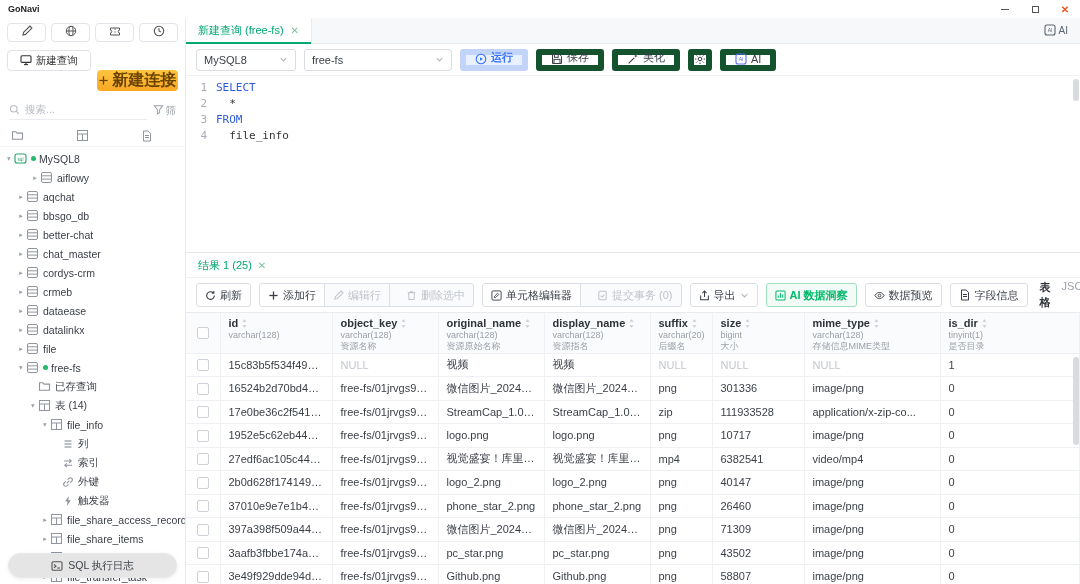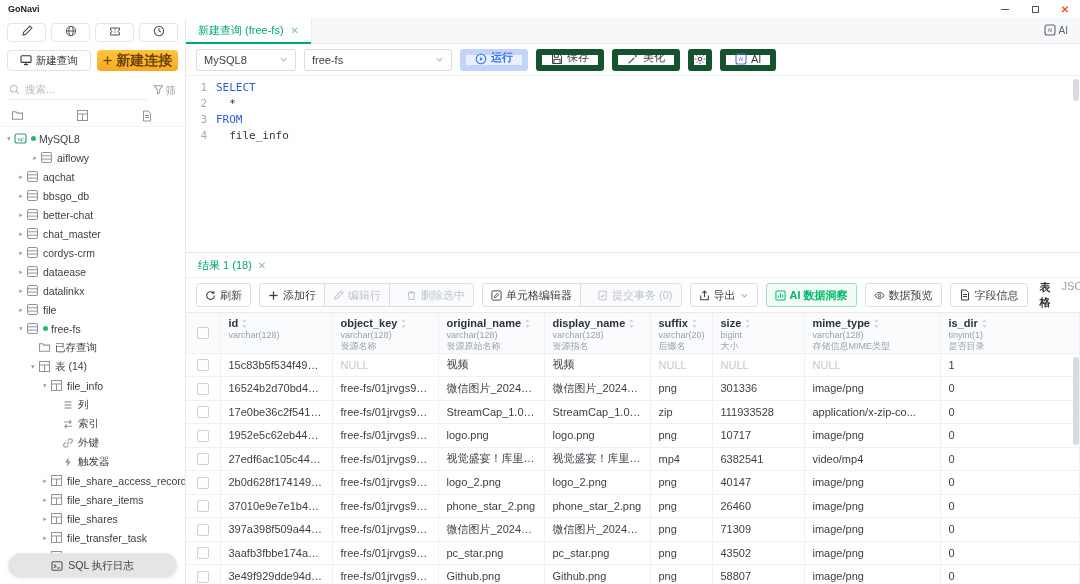--- a/index.html
+++ b/index.html
@@ -17,21 +17,21 @@
   .win-btn.close { color:#f4511e; font-size:10px; font-weight:bold; }
 
   .content { flex:1; display:flex; min-height:0; }
 
   
   .sidebar { width:186px; flex:none; border-right:1px solid #e8eaed; display:flex; flex-direction:column; position:relative; background:#fff; }
   .side-toolbar { display:flex; gap:5px; padding:5px 7px 4px; }
   .sbtn { flex:1; height:19px; border:1px solid #e3e5ea; border-radius:4px; background:#fff; display:flex; align-items:center; justify-content:center; color:#555; cursor:pointer; }
   .action-row { display:flex; gap:6px; padding:4px 7px; }
   .new-query-btn { flex:1; height:21px; border:1px solid #e0e2e8; border-radius:4px; background:#fff; font-size:10.5px; color:#333; display:flex; align-items:center; justify-content:center; gap:4px; cursor:pointer; }
-  .new-conn-btn { flex:1; height:21px; border:none; border-radius:4px; background:linear-gradient(180deg,#fdc53e,#f9a825); font-size:14px; color:#6b4300; font-weight:bold; display:flex; align-items:center; justify-content:center; gap:3px; cursor:pointer; }
+  .new-conn-btn { flex:1; height:21px; border:none; border-radius:4px; background:linear-gradient(180deg,#fdc53e,#f9a825); font-size:16px; color:#6b4300; font-weight:bold; display:flex; align-items:center; justify-content:center; gap:3px; cursor:pointer;margin-top:20px; }
   .search-row { display:flex; align-items:center; gap:6px; padding:6px 9px 4px; }
   .search-input { flex:1; height:19px; display:flex; align-items:center; gap:5px; border-bottom:1px solid #ececf0; color:#b7bbc2; font-size:10.5px; cursor:text; }
   .filter-btn { display:flex; align-items:center; gap:2px; color:#9aa0a8; font-size:10.5px; cursor:pointer; }
   .tree-toolbar { display:flex; justify-content:space-between; align-items:center; padding:5px 32px 4px 11px; color:#8f959e; border-bottom:1px solid #f3f4f6; }
   .tt-icon { cursor:pointer; display:flex; }
 
   .tree { flex:1; overflow:hidden; padding-top:2px; font-size:10.5px; padding-bottom:34px; }
   .tree-item { height:19px; display:flex; align-items:center; white-space:nowrap; cursor:pointer; }
   .arrow { width:10px; flex:none; font-size:7px; color:#9aa0a8; text-align:center; display:inline-block; }
   .arrow.down { transform:rotate(90deg); }
@@ -275,20 +275,31 @@
           </div>
           <div class="tree-item" style="padding-left: 16px;">
             <span class="arrow">▸</span>
             <span class="ticon">
               <svg width="13" height="13" viewBox="0 0 13 13" fill="none" stroke="currentColor" stroke-width="1">
                 <rect x="1.5" y="1.5" width="10" height="10" rx="1.5"></rect>
                 <line x1="1.5" y1="4.8" x2="11.5" y2="4.8"></line>
                 <line x1="1.5" y1="8.1" x2="11.5" y2="8.1"></line>
               </svg>
             </span>
+            <span class="tlabel">crmeb</span>
+          </div>
+          <div class="tree-item" style="padding-left: 16px;">
+            <span class="arrow">▸</span>
+            <span class="ticon">
+              <svg width="13" height="13" viewBox="0 0 13 13" fill="none" stroke="currentColor" stroke-width="1">
+                <rect x="1.5" y="1.5" width="10" height="10" rx="1.5"></rect>
+                <line x1="1.5" y1="4.8" x2="11.5" y2="4.8"></line>
+                <line x1="1.5" y1="8.1" x2="11.5" y2="8.1"></line>
+              </svg>
+            </span>
             <span class="tlabel">dataease</span>
           </div>
           <div class="tree-item" style="padding-left: 16px;">
             <span class="arrow">▸</span>
             <span class="ticon">
               <svg width="13" height="13" viewBox="0 0 13 13" fill="none" stroke="currentColor" stroke-width="1">
                 <rect x="1.5" y="1.5" width="10" height="10" rx="1.5"></rect>
                 <line x1="1.5" y1="4.8" x2="11.5" y2="4.8"></line>
                 <line x1="1.5" y1="8.1" x2="11.5" y2="8.1"></line>
               </svg>
@@ -549,21 +560,21 @@
             <div class="code-line"><span class="kw">SELECT</span></div>
             <div class="code-line"><span>  *</span></div>
             <div class="code-line"><span class="kw">FROM</span></div>
             <div class="code-line"><span>  file_info</span></div>
           </div>
         <div class="v-scroll"></div>
       </div>
 
       <div class="rtabbar">
         <div class="rtab">
-          <span>结果 1 (18)</span>
+          <span>结果 1 (25)</span>
           <span class="tab-close">✕</span>
         </div>
       </div>
 
       <div class="rtoolbar">
         <button class="rbtn">
           <span style="display:flex">
               <svg width="11" height="11" viewBox="0 0 12 12" fill="none" stroke="currentColor" stroke-width="1.2">
                 <path d="M10.2 6a4.2 4.2 0 11-1.3-3"></path>
                 <path d="M9.6 1.2v2.2H7.4"></path>

